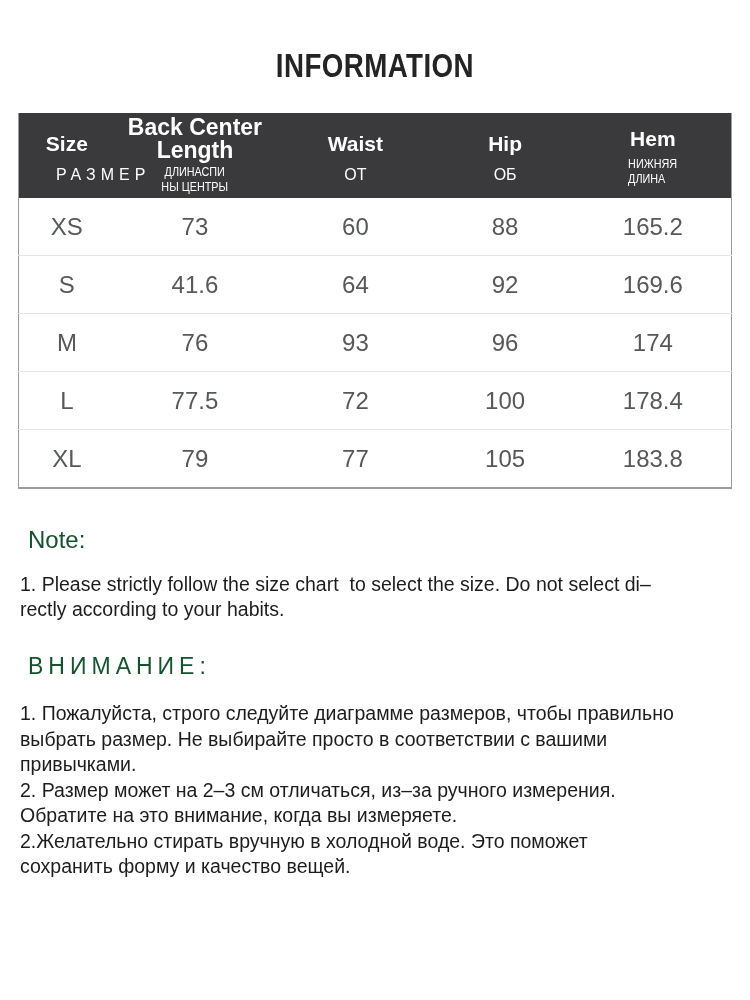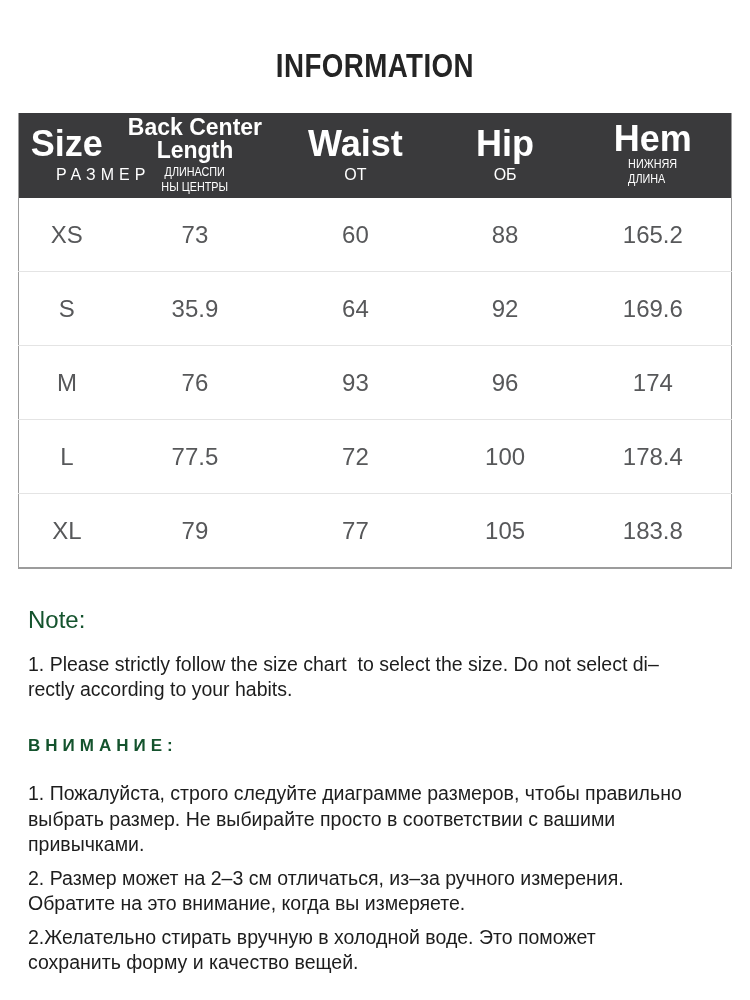--- a/index.html
+++ b/index.html
@@ -41,21 +41,21 @@
   .size-table thead th {
     background: #3a3a3c;
     color: #ffffff;
     font-weight: normal;
     height: 85px;
     padding: 0;
     vertical-align: middle;
     text-align: center;
   }
   .th-title {
-    font-size: 36px;
+    font-size: 21px;
     font-weight: bold;
     line-height: 30px;
     white-space: pre-line;
   }
   .th-title.small {
     font-size: 23px;
     line-height: 23px;
   }
   .th-sub {
     font-size: 16px;
@@ -68,48 +68,47 @@
     display: inline-block;
     font-size: 13.5px;
     line-height: 14.5px;
     margin-top: 3px;
     transform: scaleX(0.8);
     transform-origin: center;
   }
   .th-sub.left { text-align: left; }
   .size-table tbody td {
     height: 57px;
-    padding: 8px;
+    padding: 0;
     text-align: center;
     vertical-align: middle;
     font-size: 24px;
     color: #57585a;
     background: #ffffff;
   }
   .size-table tbody tr + tr td { border-top: 1px solid #e4e4e4; }
   
   .notes { padding: 0 20px; }
   .notes-en { margin-top: 37px; }
   .notes-ru { margin-top: 30px; }
   .note-heading {
     margin: 8px;
     font-size: 24px;
     font-weight: 500;
     color: #14532d;
     line-height: 28px;
   }
   .note-heading.ru {
-    font-size: 17px;
+    font-size: 23px;
     letter-spacing: 5px;
-    font-weight: bold;
   }
   .note-items-en { margin-top: 18px; }
   .note-items-ru { margin-top: 21px; }
   .note-text {
-    margin: 8px;
+    margin: 0;
     font-size: 19.5px;
     line-height: 25px;
     color: #1d1d1d;
     white-space: pre-line;
   }
   .notes-ru .note-text { line-height: 25.5px; }
 </style>
 </head>
 <body>
 
@@ -155,21 +154,21 @@
     <tbody>
       <tr>
         <td>XS</td>
         <td>73</td>
         <td>60</td>
         <td>88</td>
         <td>165.2</td>
       </tr>
       <tr>
         <td>S</td>
-        <td>35.9</td>
+        <td>41.6</td>
         <td>64</td>
         <td>92</td>
         <td>169.6</td>
       </tr>
       <tr>
         <td>M</td>
         <td>76</td>
         <td>93</td>
         <td>96</td>
         <td>174</td>

